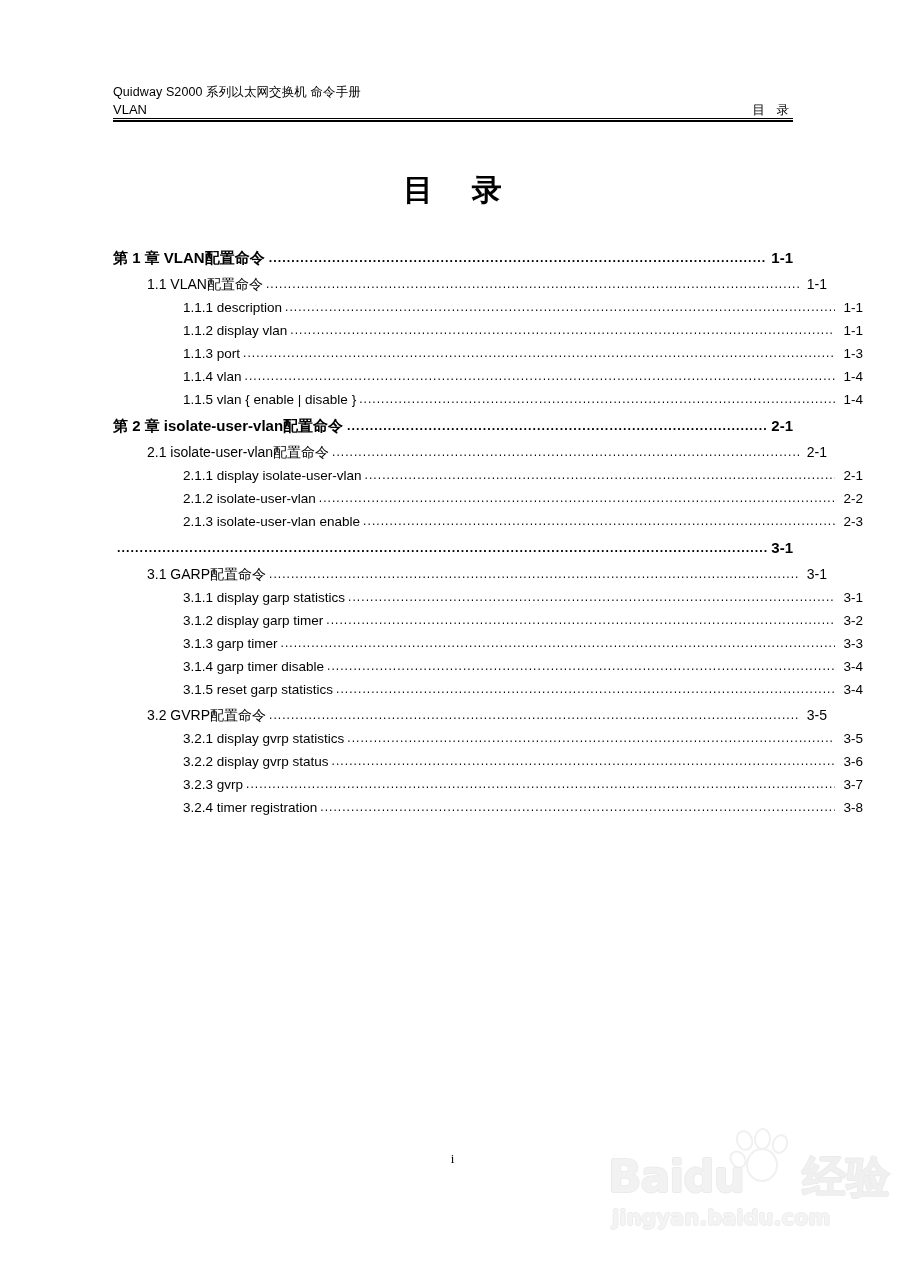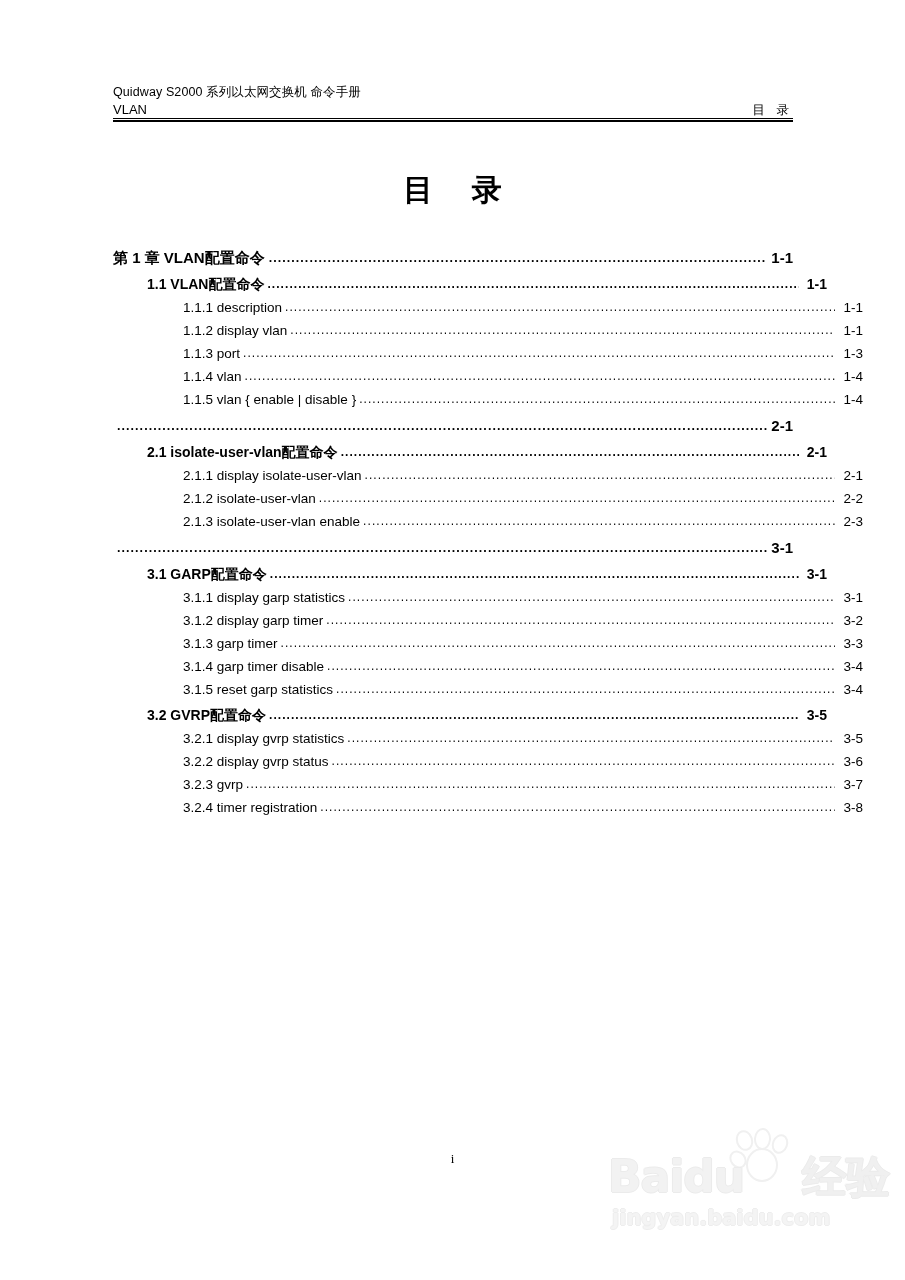--- a/index.html
+++ b/index.html
@@ -132,21 +132,21 @@
     height: 24px;
     padding-left: 0px;
     margin-top: 3px;
   }
   .lvl1 .toc-page { min-width: 26px; }
   .lvl1 .toc-dots { margin-left: 4px; margin-right: 0px; font-size: 12.5px; }
 
   
   .lvl2 {
     font-size: 14px;
-    font-weight: bold;
+    font-weight: normal;
     line-height: 24px;
     height: 24px;
     padding-left: 34px;
     margin-top: 2px;
     justify-content: center;
   }
   .lvl2 .toc-page { min-width: 26px; }
 
   
   .lvl3 {
@@ -275,20 +275,21 @@
         <span class="toc-label">1.1.4 vlan</span>
         <span class="toc-dots">....................................................................................................................................................................</span>
         <span class="toc-page">1-4</span>
       </div>
       <div class="toc-row lvl3">
         <span class="toc-label">1.1.5 vlan { enable | disable }</span>
         <span class="toc-dots">....................................................................................................................................................................</span>
         <span class="toc-page">1-4</span>
       </div>
       <div class="toc-row lvl1">
+        <span class="toc-label">第 2 章 isolate-user-vlan配置命令</span>
         <span class="toc-dots">....................................................................................................................................................................</span>
         <span class="toc-page">2-1</span>
       </div>
       <div class="toc-row lvl2">
         <span class="toc-label">2.1 isolate-user-vlan配置命令</span>
         <span class="toc-dots">....................................................................................................................................................................</span>
         <span class="toc-page">2-1</span>
       </div>
       <div class="toc-row lvl3">
         <span class="toc-label">2.1.1 display isolate-user-vlan</span>

